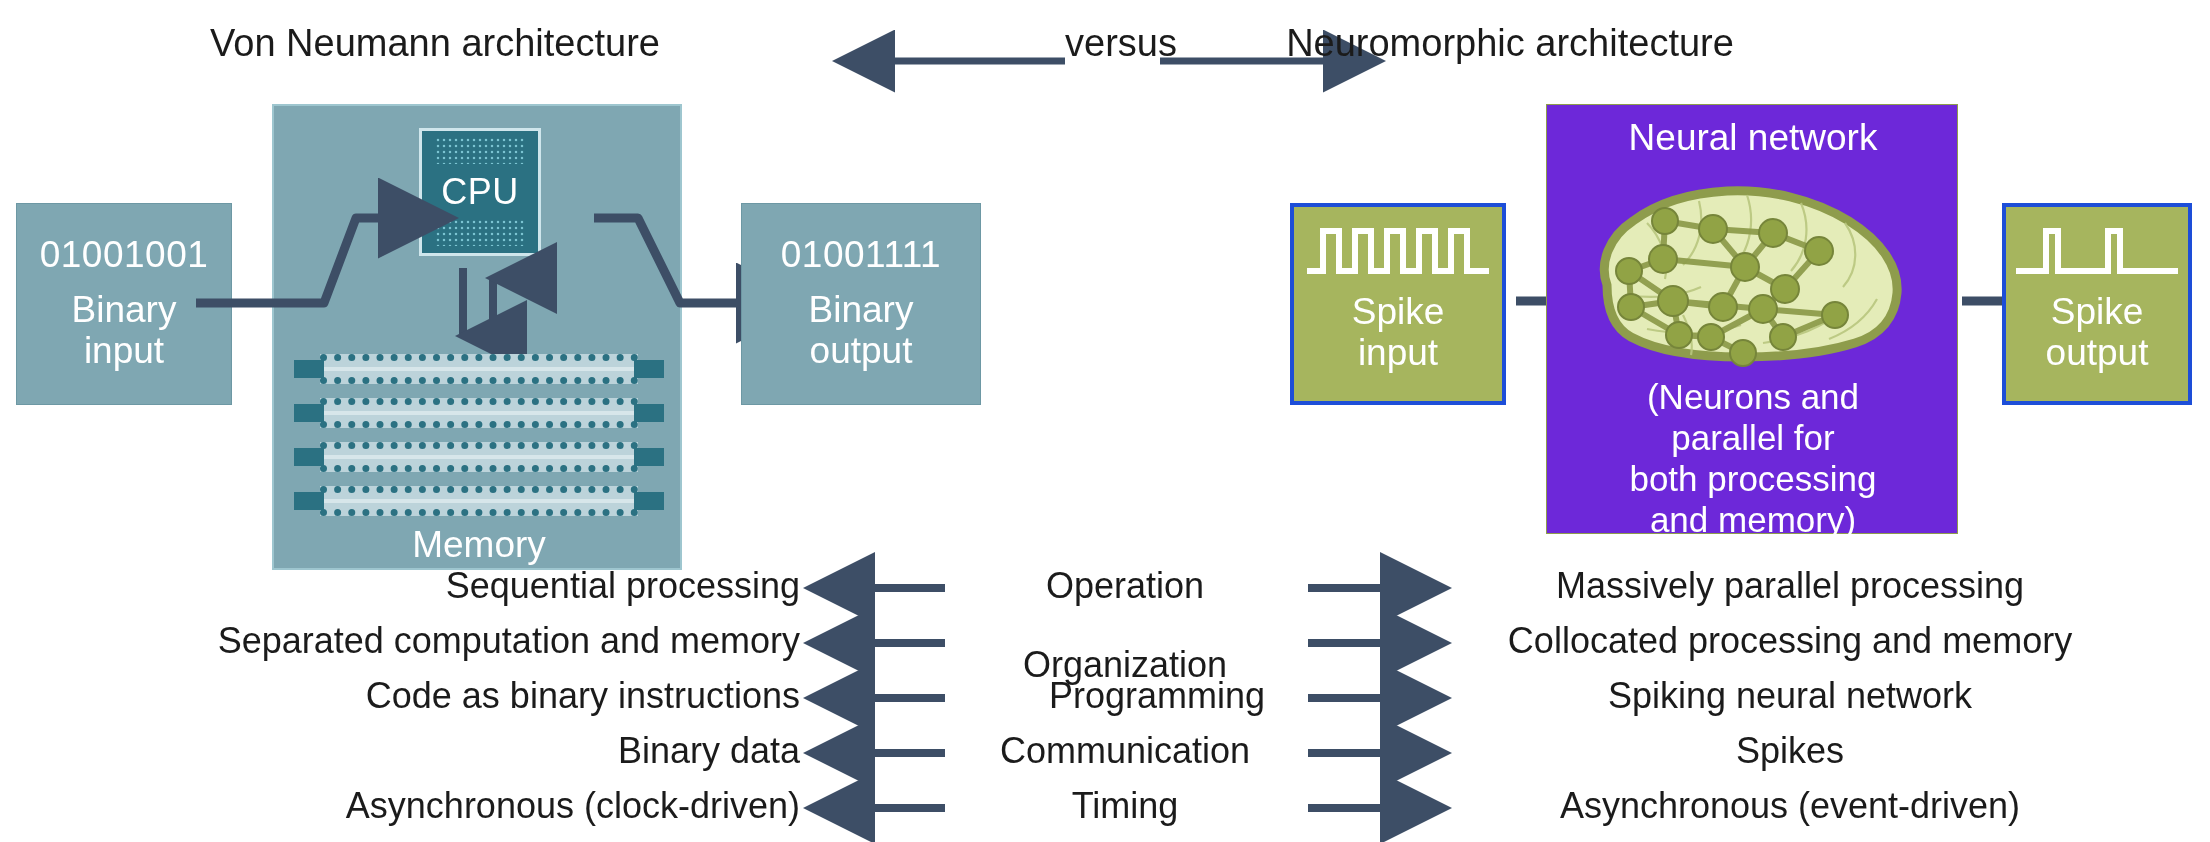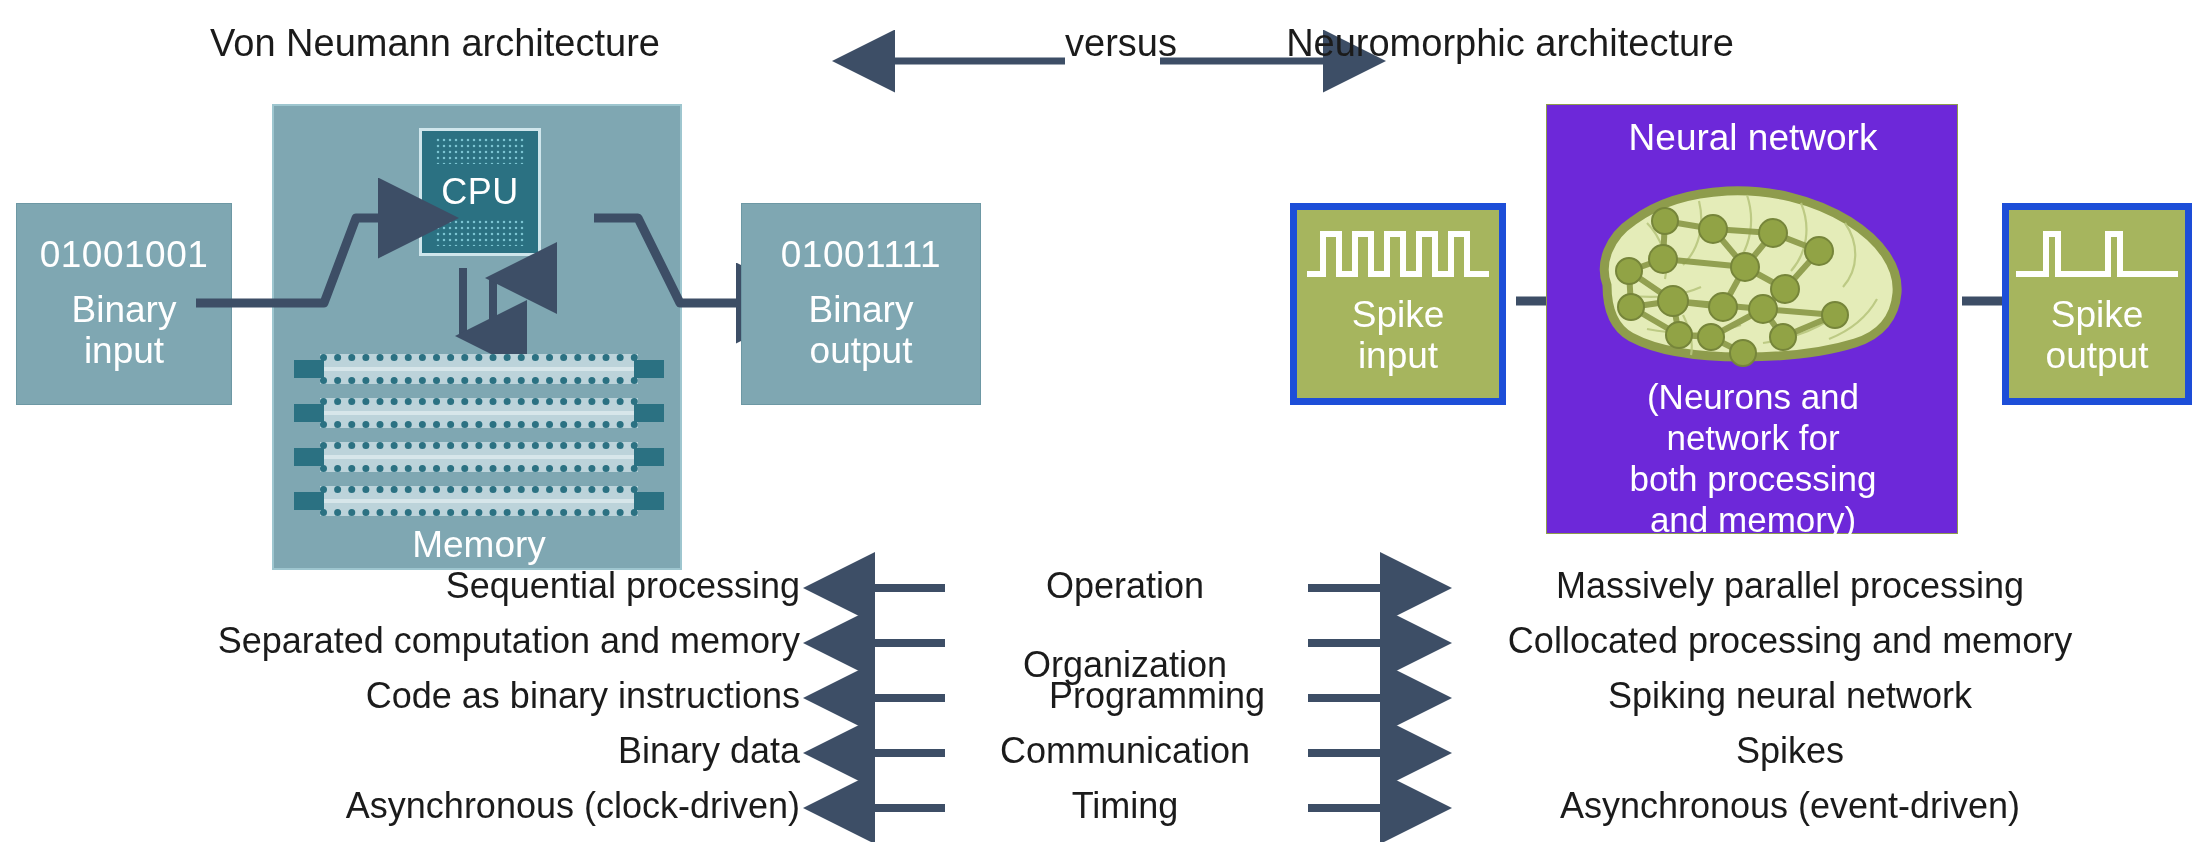--- a/index.html
+++ b/index.html
@@ -45,21 +45,21 @@
     align-items: center;
     justify-content: center;
   }
   .nm-panel {
     background: #6d28d9;
     border: 1px solid #8e9c4c;
     box-sizing: border-box;
   }
   .nm-box {
     background: #a6b55e;
-    border: 7px solid #1d4ed8;
+    border: 4px solid #1d4ed8;
     box-sizing: border-box;
     color: #ffffff;
     display: flex;
     flex-direction: column;
     align-items: center;
     justify-content: flex-start;
   }
 
   .io-bits {
     font-size: 37px;
@@ -340,21 +340,21 @@
         <circle cx="248" cy="148" r="13"></circle>
         <circle cx="92" cy="168" r="13"></circle>
         <circle cx="124" cy="170" r="13"></circle>
         <circle cx="196" cy="170" r="13"></circle>
         <circle cx="156" cy="186" r="13"></circle>
       </g>
     </svg>
 
     <div class="abs" style="left:0; top:272px; width:412px; text-align:center; color:#ffffff; font-size:35px; line-height:1.17; white-space:nowrap;">
       <div>(Neurons and</div>
-      <div>network for</div>
+      <div>parallel for</div>
       <div>both processing</div>
       <div>and memory)</div>
     </div>
   </div>
 
   <svg class="abs" style="left:1962px; top:288px;" width="120" height="26">
     <line x1="0" y1="13" x2="104" y2="13" class="ink-s" stroke-width="9" marker-end="url(#mkA)"></line>
   </svg>
 
   <div class="abs nm-box" style="left:2002px; top:203px; width:190px; height:202px; padding-top:12px;">

